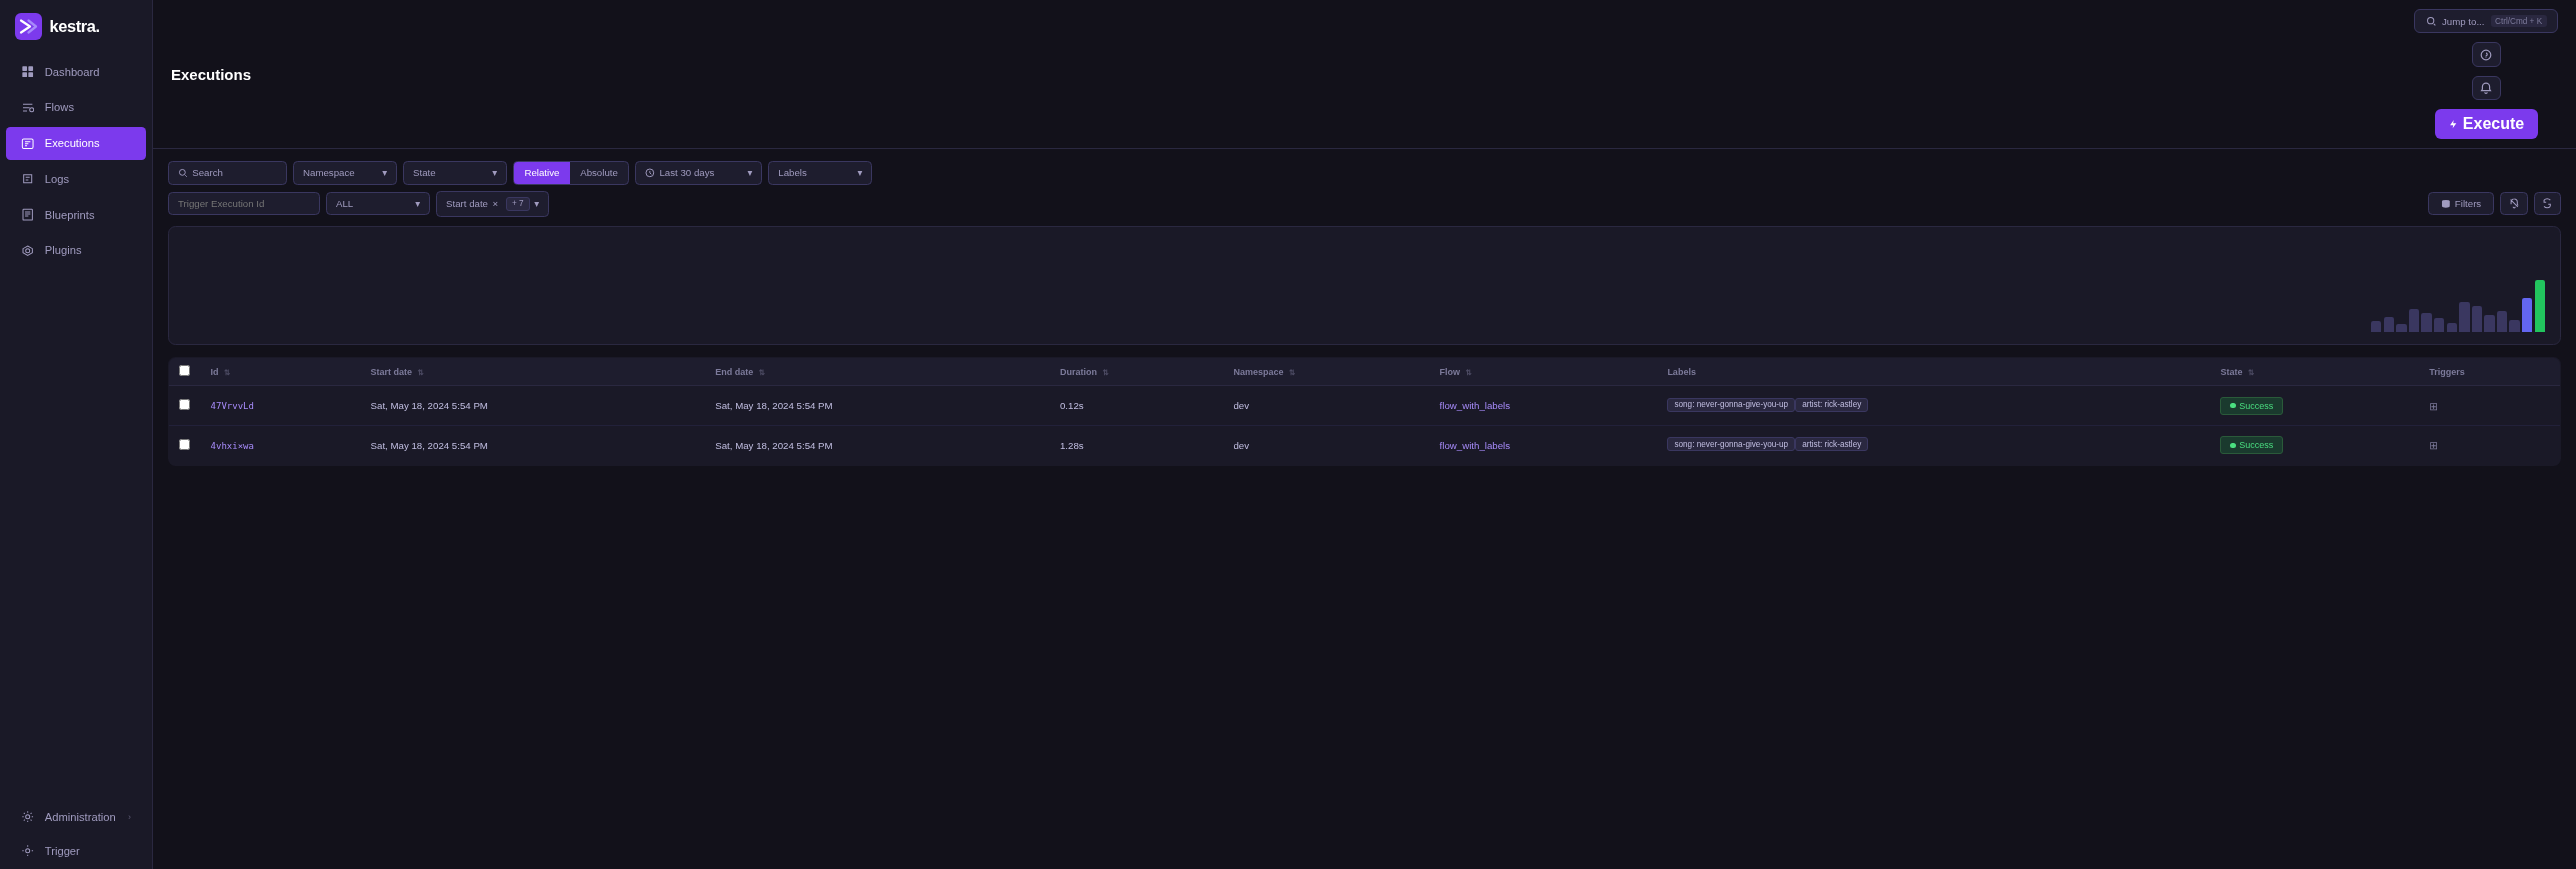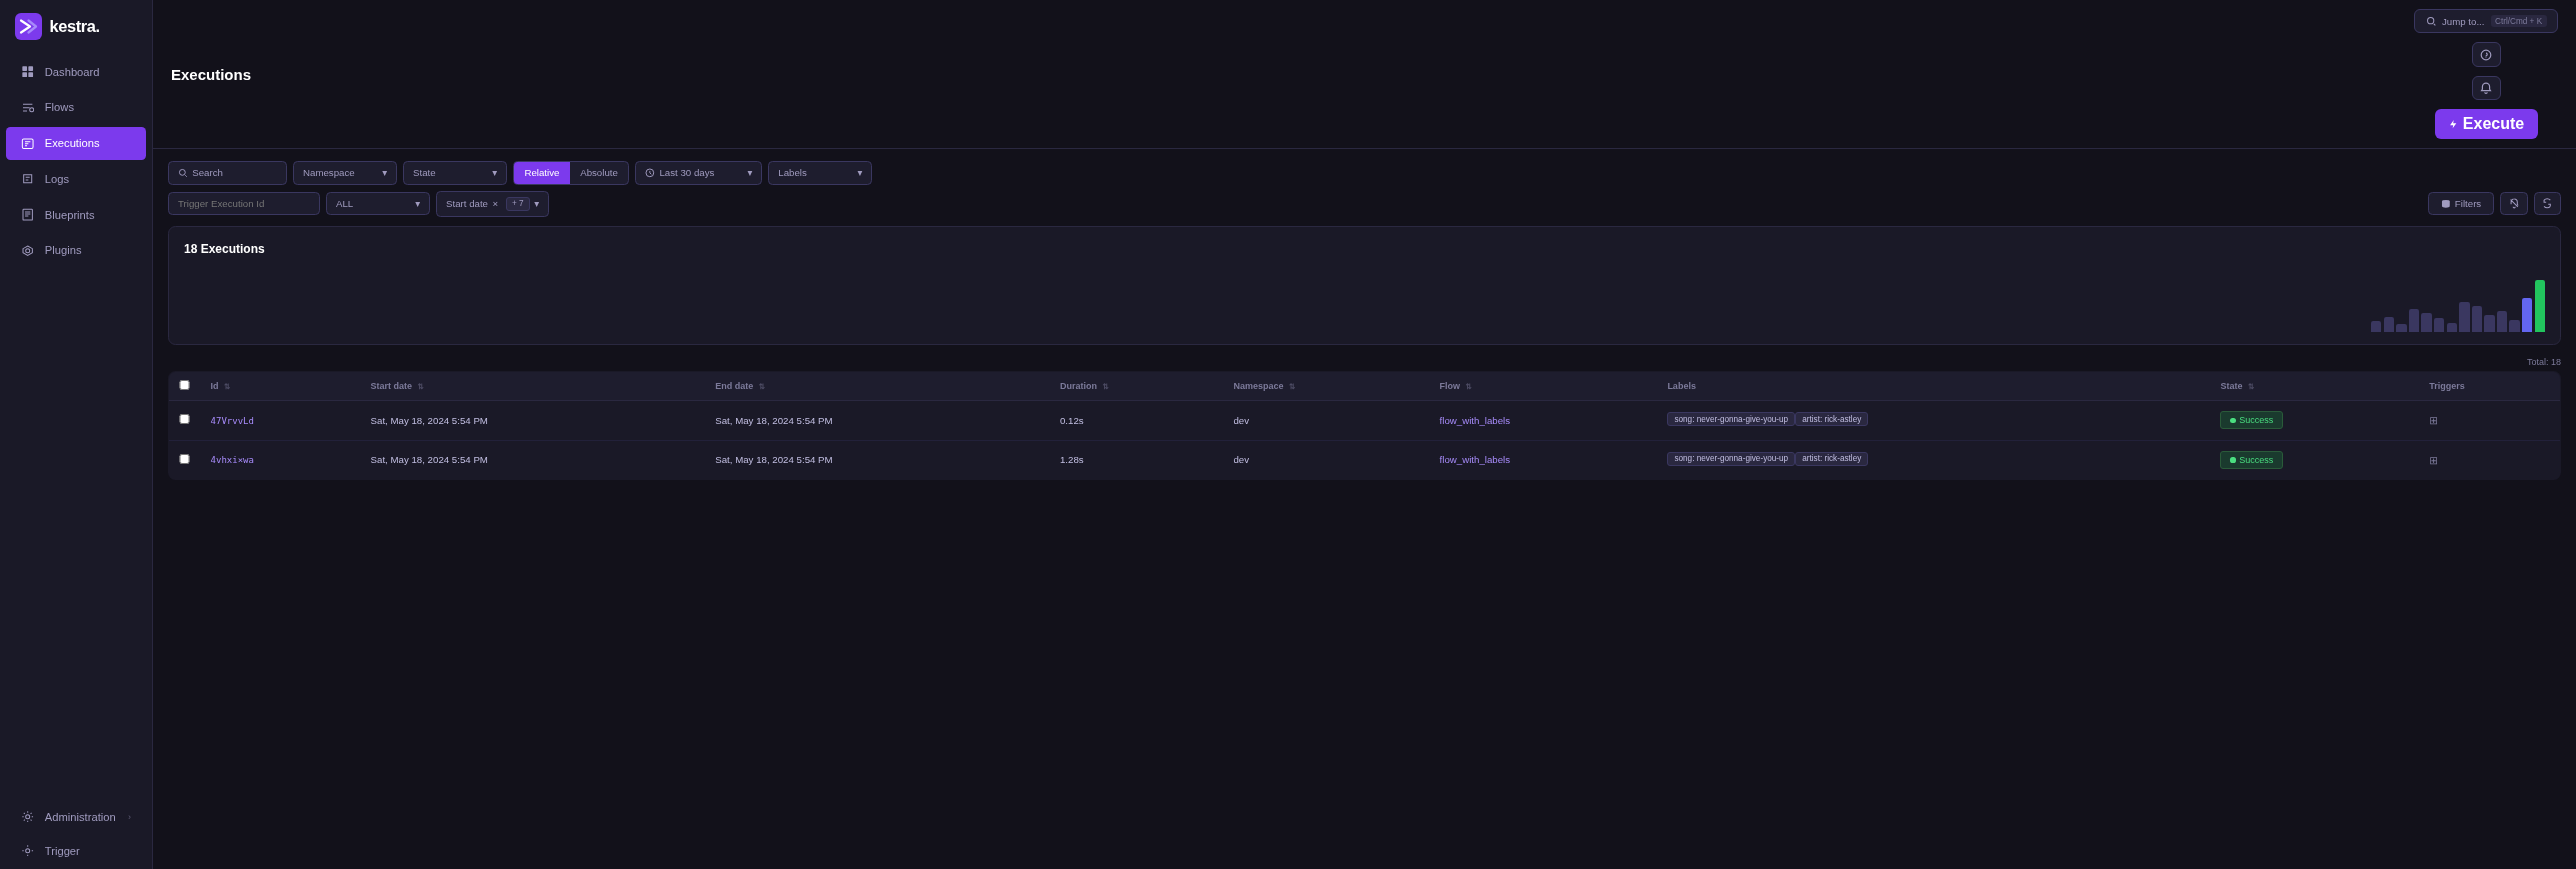--- a/index.html
+++ b/index.html
@@ -551,40 +551,38 @@
       <button class="icon-refresh-btn">
         <svg width="10.4" height="10.4" viewBox="0 0 20 20" fill="none" stroke="currentColor" stroke-width="2">
           <path d="M4 4a8 8 0 0112 0M16 16a8 8 0 01-12 0"></path>
           <path d="M4 4L4 8H8"></path>
             <path d="M16 16l0-4h-4"></path>
         </svg>
       </button>
     </div>
 
     <div class="executions-card">
-      <div class="executions-count">18 Executions</div>
       <div class="mini-chart" id="mini-chart">
           <div class="chart-bar" style="height: 11.2px; background: rgb(58, 55, 96);"></div>
           <div class="chart-bar" style="height: 15px; background: rgb(58, 55, 96);"></div>
           <div class="chart-bar" style="height: 7.5px; background: rgb(58, 55, 96);"></div>
           <div class="chart-bar" style="height: 22.4px; background: rgb(58, 55, 96);"></div>
           <div class="chart-bar" style="height: 18.6px; background: rgb(58, 55, 96);"></div>
           <div class="chart-bar" style="height: 13.4px; background: rgb(58, 55, 96);"></div>
           <div class="chart-bar" style="height: 9px; background: rgb(58, 55, 96);"></div>
           <div class="chart-bar" style="height: 30px; background: rgb(58, 55, 96);"></div>
           <div class="chart-bar" style="height: 26px; background: rgb(58, 55, 96);"></div>
           <div class="chart-bar" style="height: 16.4px; background: rgb(58, 55, 96);"></div>
           <div class="chart-bar" style="height: 21px; background: rgb(58, 55, 96);"></div>
           <div class="chart-bar" style="height: 12px; background: rgb(58, 55, 96);"></div>
           <div class="chart-bar" style="height: 34px; background: rgb(99, 102, 241);"></div>
           <div class="chart-bar" style="height: 52px; background: rgb(34, 197, 94);"></div>
         </div>
     </div>
 
-    <div class="total-row">Total: 18</div>
 
     <table class="executions-table">
       <thead>
         <tr>
           <th class="checkbox-cell">
             <input type="checkbox" style="">
           </th>
           <th>Id <span class="sort-icon">⇅</span></th>
           <th>Start date <span class="sort-icon">⇅</span></th>
           <th>End date <span class="sort-icon">⇅</span></th>

